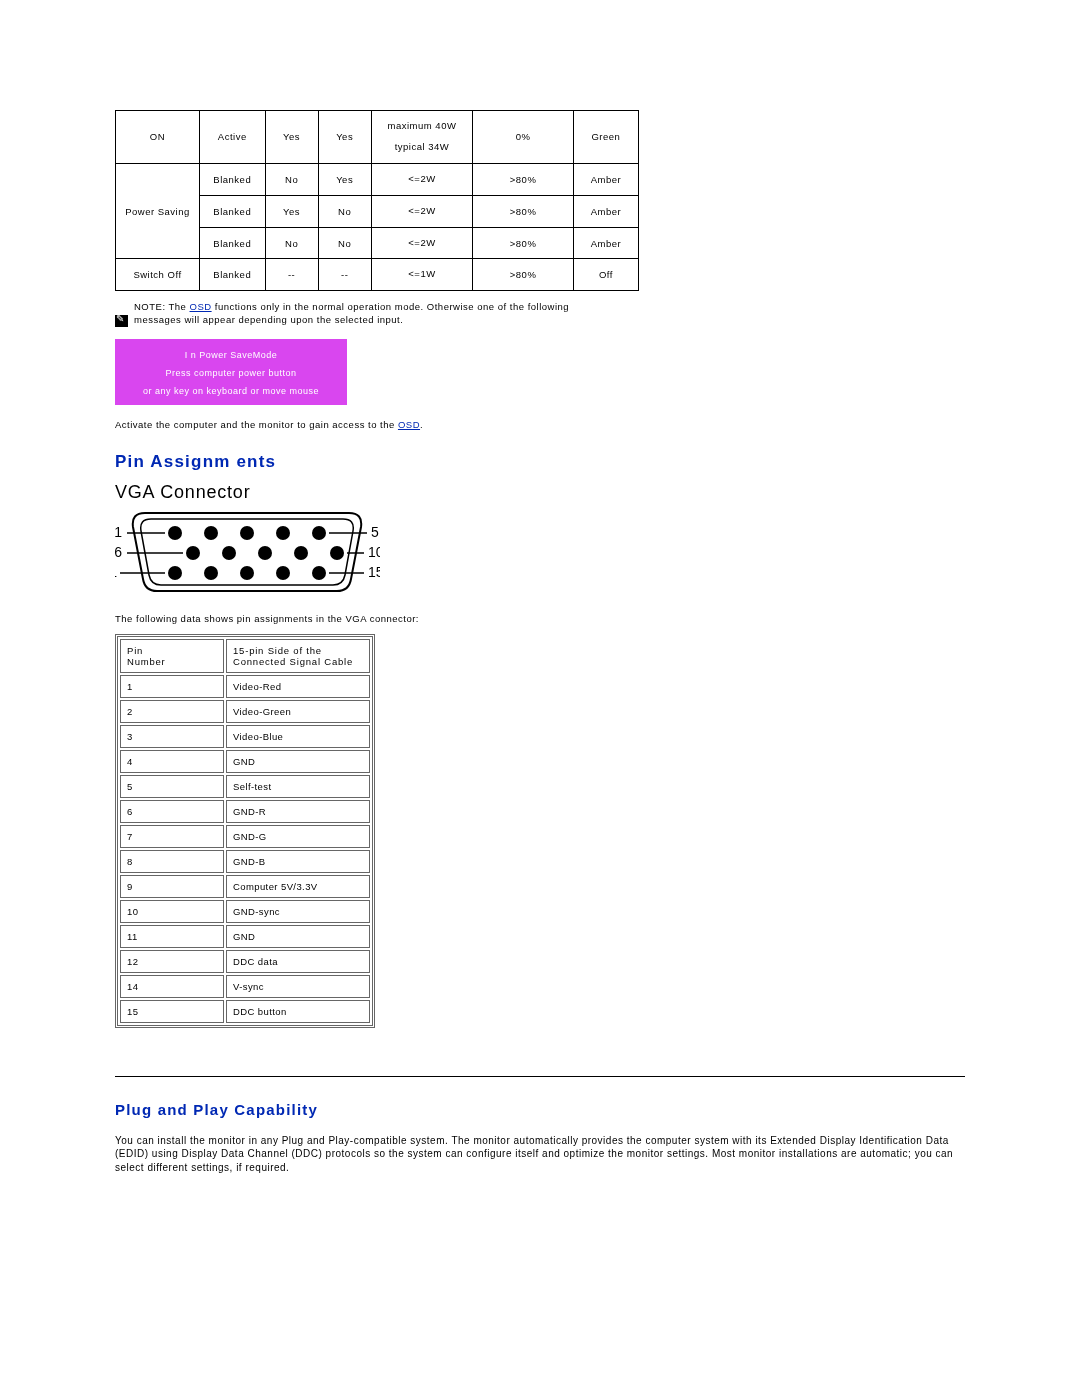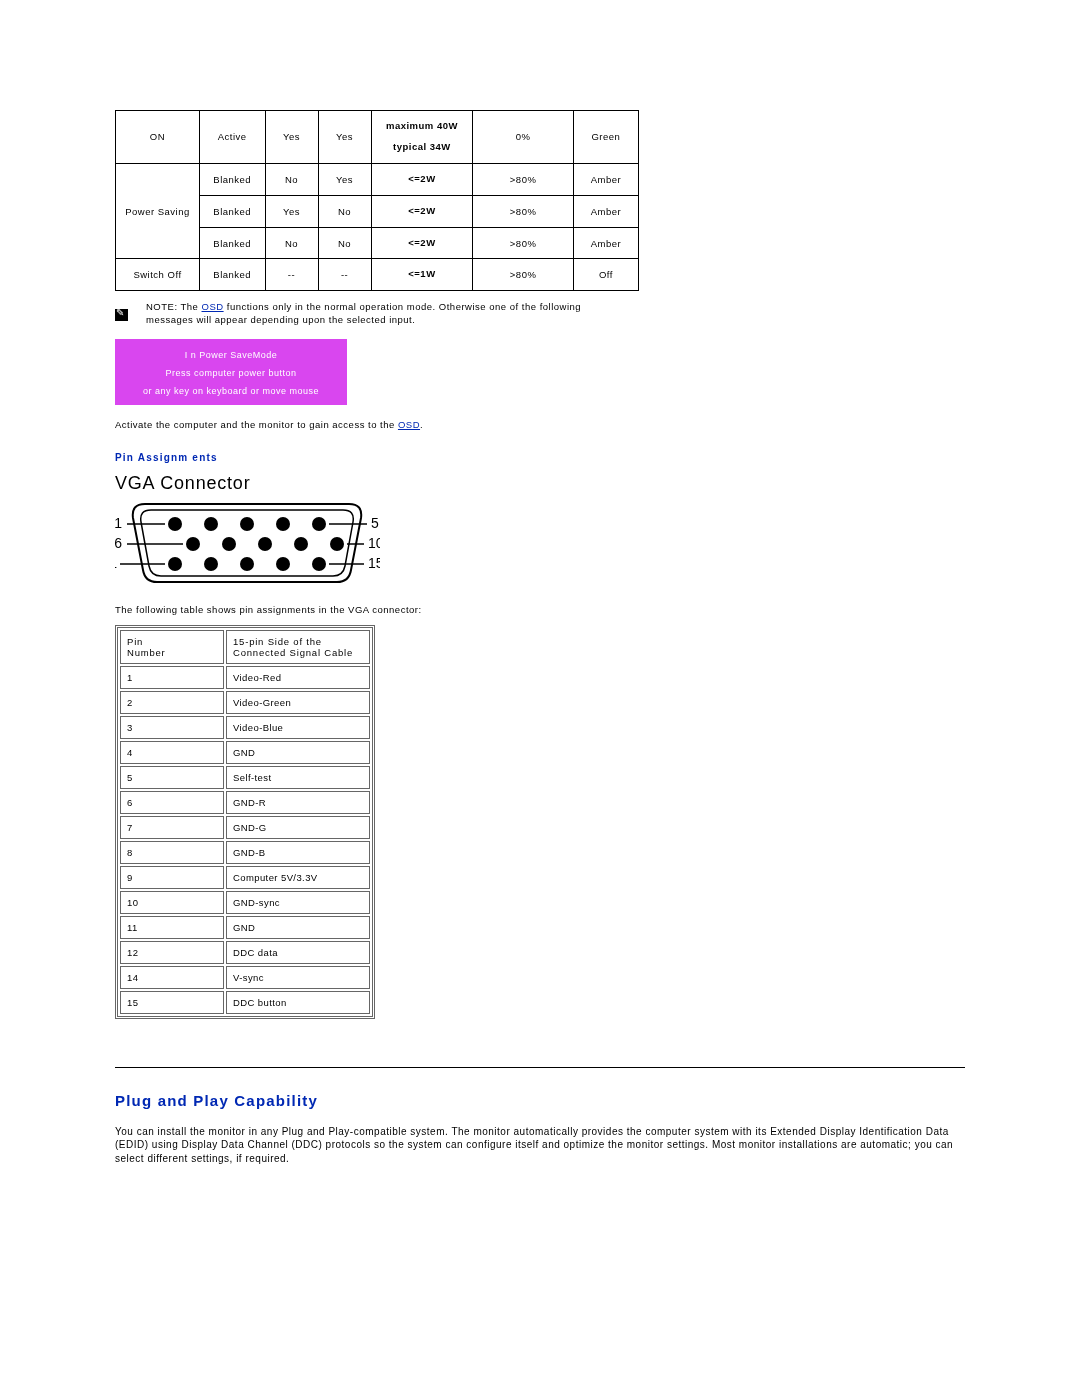--- a/index.html
+++ b/index.html
@@ -26,27 +26,27 @@
     vertical-align: middle;
     letter-spacing: 0.5px;
   }
   .power-table .col0 { width: 80px; }
   .power-table .col1 { width: 60px; }
   .power-table .col2 { width: 48px; }
   .power-table .col3 { width: 48px; }
   .power-table .col4 { width: 98px; }
   .power-table .col5 { width: 98px; }
   .power-table .col6 { width: 60px; }
-  .consumption { line-height: 2.2; font-weight: bold; }
+  .consumption { line-height: 2.2; }
 
   .note-block {
     margin: 3px 0 12px 0;
     display: flex;
-    align-items: center;
-    gap: 18px;
+    align-items: flex-end;
+    gap: 6px;
   }
   .note-icon {
     width: 13px;
     height: 12px;
     background: #000;
     display: inline-block;
     position: relative;
     flex-shrink: 0;
     margin-top: 1px;
   }
@@ -82,21 +82,21 @@
   }
 
   .small-text {
     font-size: 9.5px;
     letter-spacing: 0.5px;
     margin-bottom: 22px;
   }
 
   .section-heading {
     color: #0028b3;
-    font-size: 10px;
+    font-size: 17px;
     font-weight: bold;
     letter-spacing: 1.2px;
     margin-bottom: 10px;
   }
   .sub-heading {
     font-size: 18px;
     letter-spacing: 0.8px;
     margin-bottom: 6px;
   }
 
@@ -260,21 +260,21 @@
 
       <text x="7" y="28" font-size="14" text-anchor="end">1</text>
       <text x="7" y="48" font-size="14" text-anchor="end">6</text>
       <text x="2" y="68" font-size="14" text-anchor="end">11</text>
       <text x="256" y="28" font-size="14">5</text>
       <text x="253" y="48" font-size="14">10</text>
       <text x="253" y="68" font-size="14">15</text>
     </svg>
   </div>
 
-  <div class="pin-intro">The following table shows pin assignments in the VGA connector:</div>
+  <div class="pin-intro">The following data shows pin assignments in the VGA connector:</div>
 
   <table class="pin-table">
     <thead>
       <tr>
         <th class="pcol0" id="pin-h0">Pin<br>Number</th>
         <th id="pin-h1">15-pin Side of the<br>Connected Signal Cable</th>
       </tr>
     </thead>
     <tbody id="pin-tbody">
         <tr>

